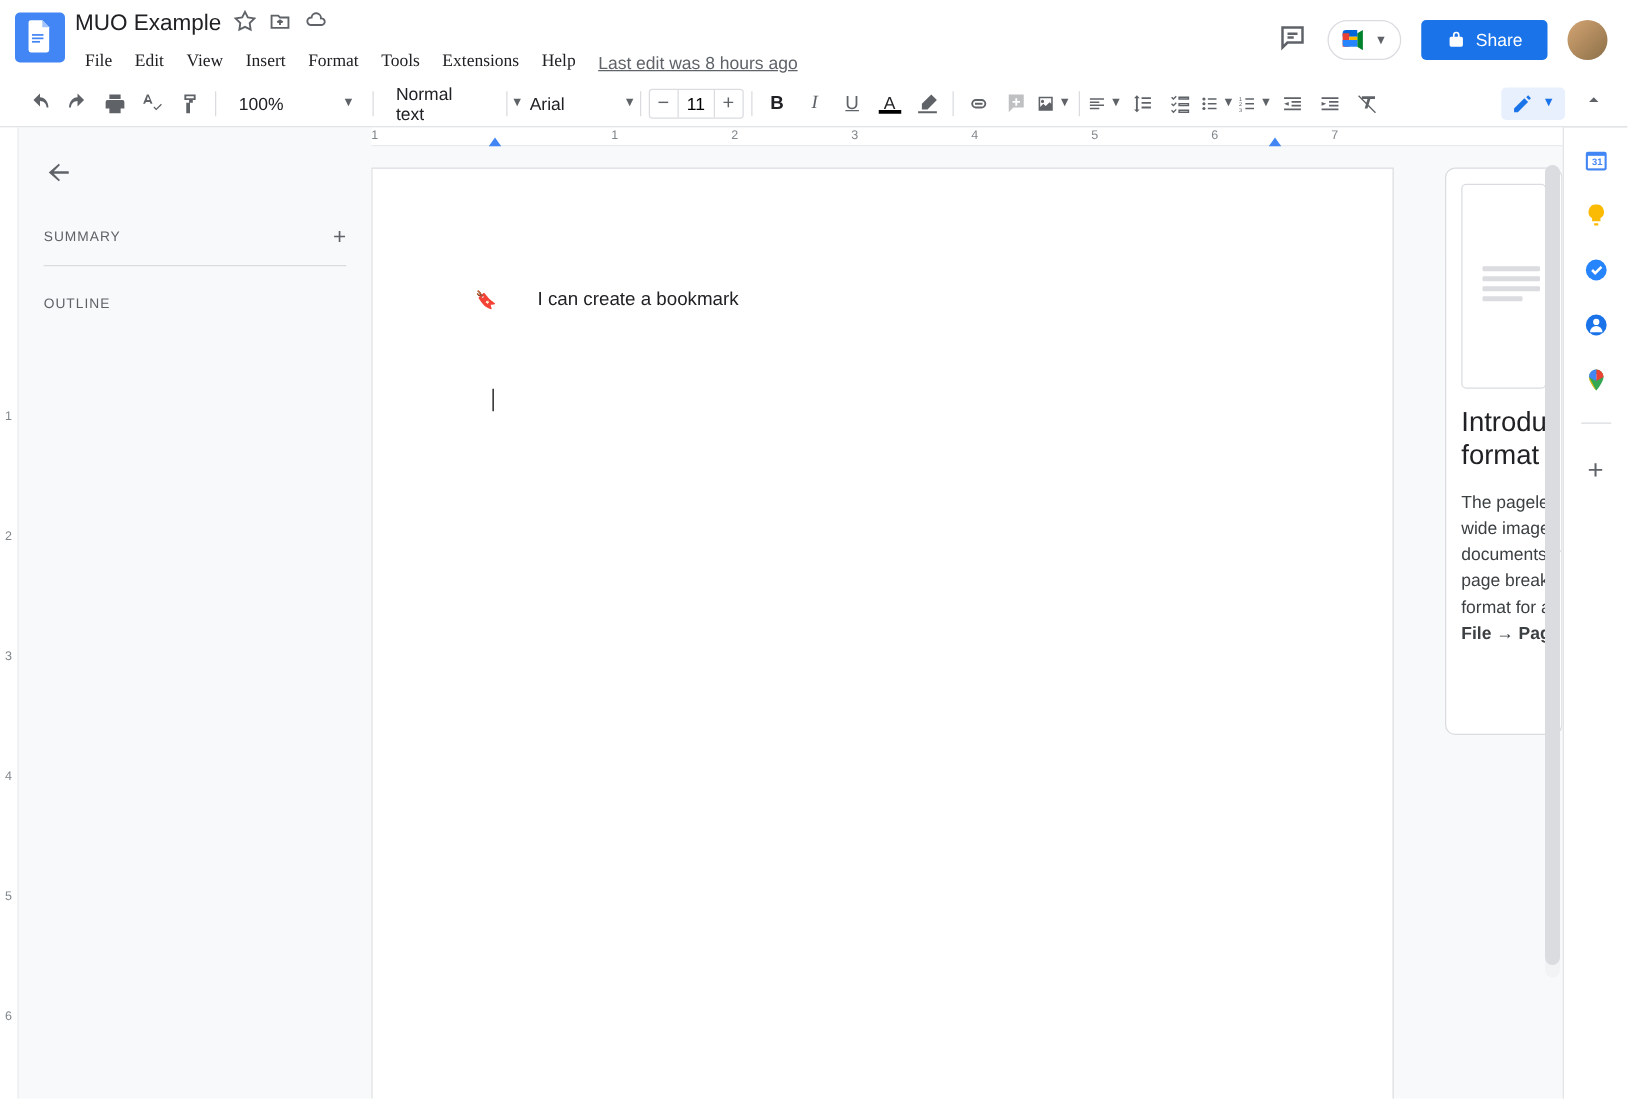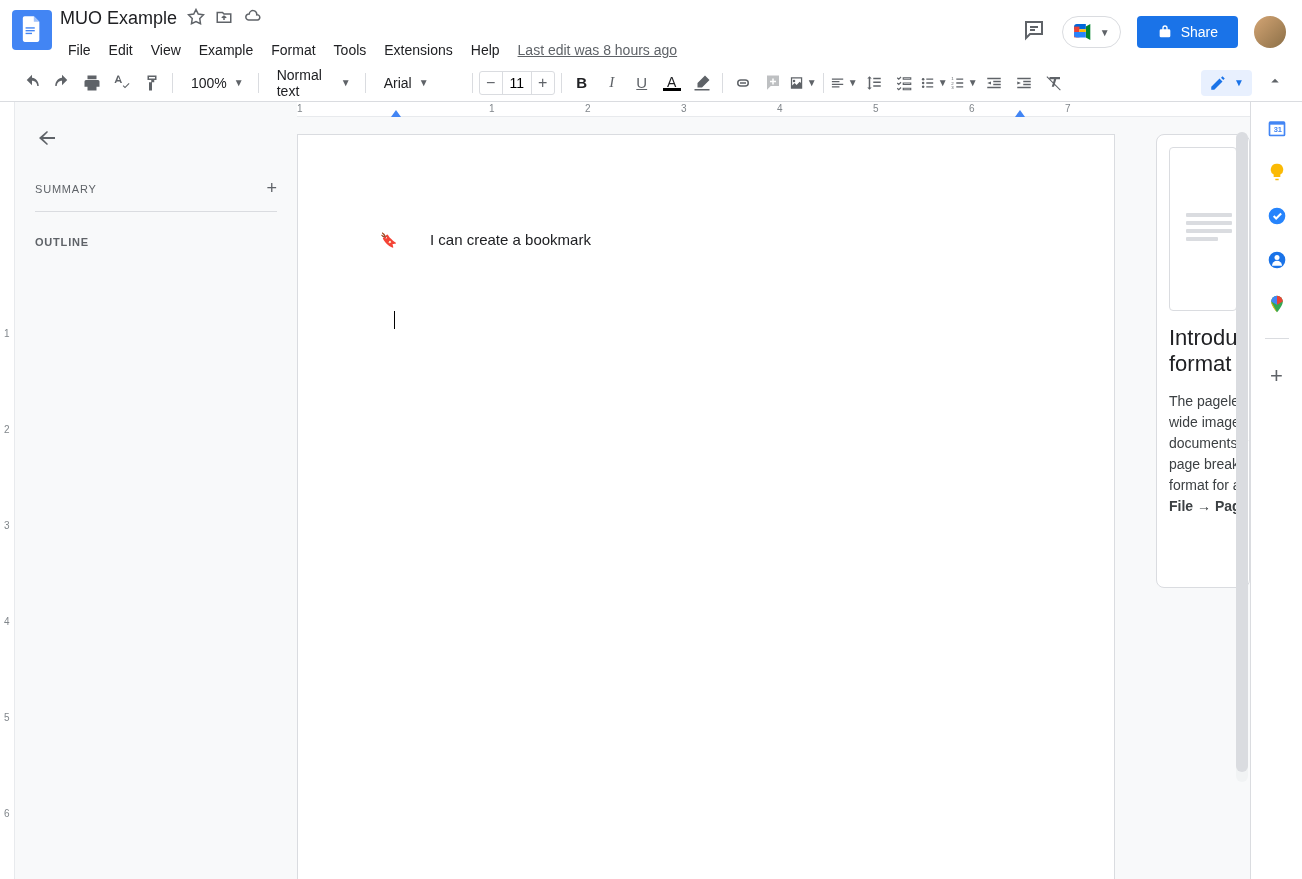--- a/index.html
+++ b/index.html
@@ -5,52 +5,52 @@
 * { margin:0; padding:0; box-sizing:border-box; font-family:Arial,sans-serif; }
 body { width:1302px; height:879px; background:#fff; overflow:hidden; position:relative; }
 .header { display:flex; align-items:flex-start; padding:8px 16px 0 12px; height:64px; }
 .app-logo { width:40px; height:40px; background:#4285f4; border-radius:4px; display:flex; align-items:center; justify-content:center; margin-right:8px; margin-top:2px; }
 .app-logo svg { width:22px; height:28px; }
 .title-block { flex:1; }
 .title-row { display:flex; align-items:flex-start; gap:10px; height:28px; }
 .doc-title { font-size:18px; color:#202124; }
 .title-icon { color:#5f6368; cursor:pointer; display:flex; }
 .menu-row { display:flex; align-items:center; gap:2px; margin-top:2px; }
-.menu-item { padding:4px 8px; font-size:14px; color:#202124; cursor:pointer; border-radius:4px; }
+.menu-item { padding:4px 8px; font-size:14px; color:#202124; cursor:pointer; border-radius:4px;font-family:Liberation Serif, serif; }
 .last-edit { font-size:14px; color:#5f6368; text-decoration:underline; margin-left:8px; cursor:pointer; }
 .header-right { display:flex; align-items:center; gap:16px; padding-top:8px; }
 .hr-icon { color:#5f6368; cursor:pointer; }
 .meet-btn { display:flex; align-items:center; gap:2px; padding:6px 10px; border:1px solid #dadce0; border-radius:24px; cursor:pointer; }
 .share-btn { display:flex; align-items:center; gap:8px; background:#1a73e8; color:#fff; padding:8px 20px; border-radius:4px; font-size:14px; font-weight:500; cursor:pointer; }
 .avatar { width:32px; height:32px; border-radius:50%; background:linear-gradient(135deg,#d4a574,#8b6f47); cursor:pointer; }
 .toolbar { height:38px; border-bottom:1px solid #dadce0; display:flex; align-items:center; padding:0 18px; gap:2px; }
 .tb-btn { width:28px; height:28px; display:flex; align-items:center; justify-content:center; cursor:pointer; border-radius:3px; color:#5f6368; }
 .tb-btn.disabled { opacity:0.4; cursor:default; }
 .tb-sep { width:1px; height:20px; background:#dadce0; margin:0 4px; }
 .tb-text { font-size:14px; color:#202124; padding:0 4px; cursor:pointer; }
-.tb-dropdown { display:flex; align-items:center; padding:0 8px; cursor:pointer; }
+.tb-dropdown { display:flex; align-items:center; padding:0 8px; cursor:pointer;gap:40px; }
 .font-size-box { display:flex; align-items:center; border:1px solid #dadce0; border-radius:3px; height:24px; }
 .fs-btn { width:22px; height:22px; display:flex; align-items:center; justify-content:center; cursor:pointer; color:#5f6368; }
 .fs-val { width:30px; text-align:center; font-size:14px; border-left:1px solid #dadce0; border-right:1px solid #dadce0; height:100%; display:flex; align-items:center; justify-content:center; }
 .dropdown-arrow { font-size:10px; color:#5f6368; margin-left:3px; }
 .text-color-btn { display:flex; flex-direction:column; align-items:center; width:28px; cursor:pointer; }
 .text-color-bar { width:18px; height:3px; background:#000; margin-top:-2px; }
 .editing-pill { display:flex; align-items:center; gap:4px; padding:4px 8px; border-radius:4px; background:#e8f0fe; cursor:pointer; margin-left:auto; }
 .editing-pill svg { fill:#1a73e8; }
 .collapse-btn { margin-left:12px; color:#5f6368; cursor:pointer; }
 .main { display:flex; height:calc(100% - 102px); }
 .ruler-v { width:15px; background:#fff; border-right:1px solid #e8eaed; position:relative; }
 .ruler-v-marks { position:absolute; top:130px; left:0; width:100%; font-size:10px; color:#80868b; }
 .ruler-v-num { position:absolute; left:4px; }
 .sidebar { width:282px; background:#f8f9fa; padding:24px 20px; }
 .back-arrow { color:#5f6368; cursor:pointer; margin-bottom:24px; display:inline-block; }
 .summary-row { display:flex; justify-content:space-between; align-items:center; padding-bottom:12px; border-bottom:1px solid #dadce0; }
 .summary-label { font-size:11px; font-weight:500; color:#5f6368; letter-spacing:0.8px; }
 .add-summary { color:#5f6368; cursor:pointer; font-size:18px; }
-.outline-label { font-size:11px; font-weight:700; color:#5f6368; letter-spacing:0.8px; margin:24px 0 14px; }
+.outline-label { font-size:11px; font-weight:400; color:#5f6368; letter-spacing:0.8px; margin:24px 0 14px; }
 .outline-text { font-size:14px; color:#5f6368; line-height:1.4; }
 .canvas { flex:1; background:#f8f9fa; position:relative; overflow:hidden; }
 .ruler-h { height:15px; background:#fff; position:relative; font-size:10px; color:#80868b; border-bottom:1px solid #e8eaed; }
 .ruler-h span { position:absolute; top:1px; }
 .ruler-marker-l { position:absolute; left:94px; top:8px; width:0; height:0; border-left:5px solid transparent; border-right:5px solid transparent; border-bottom:7px solid #4285f4; }
 .ruler-marker-r { position:absolute; left:718px; top:8px; width:0; height:0; border-left:5px solid transparent; border-right:5px solid transparent; border-bottom:7px solid #4285f4; }
 .page { position:absolute; left:0; top:32px; width:818px; background:#fff; border:1px solid #dadce0; min-height:900px; padding:96px; }
 .bookmark-line { display:flex; align-items:center; position:relative; }
 .bookmark-flag { color:#4285f4; margin-right:4px; font-size:14px; position:absolute; left:-14px; }
 .doc-text { font-size:15px; color:#202124;margin-left:36px; }
@@ -102,21 +102,21 @@
       <span class="title-icon">
           <svg width="20" height="18" viewBox="0 0 24 24" fill="none" stroke="#5f6368" stroke-width="2">
             <path d="M6 16a4 4 0 1 1 1-8 5 5 0 0 1 10 1 3 3 0 1 1 1 7z"></path>
           </svg>
         </span>
     </div>
     <div class="menu-row">
       <span class="menu-item">File</span>
       <span class="menu-item">Edit</span>
       <span class="menu-item">View</span>
-      <span class="menu-item">Example</span>
+      <span class="menu-item">Insert</span>
       <span class="menu-item">Format</span>
       <span class="menu-item">Tools</span>
       <span class="menu-item">Extensions</span>
       <span class="menu-item">Help</span>
       <span class="last-edit">Last edit was 8 hours ago</span>
     </div>
   </div>
   <div class="header-right">
     <span class="hr-icon"><svg width="24" height="24" viewBox="0 0 24 24" fill="none" stroke="#5f6368" stroke-width="2">
           <path d="M4 4h16v12H8l-4 4z"></path>

